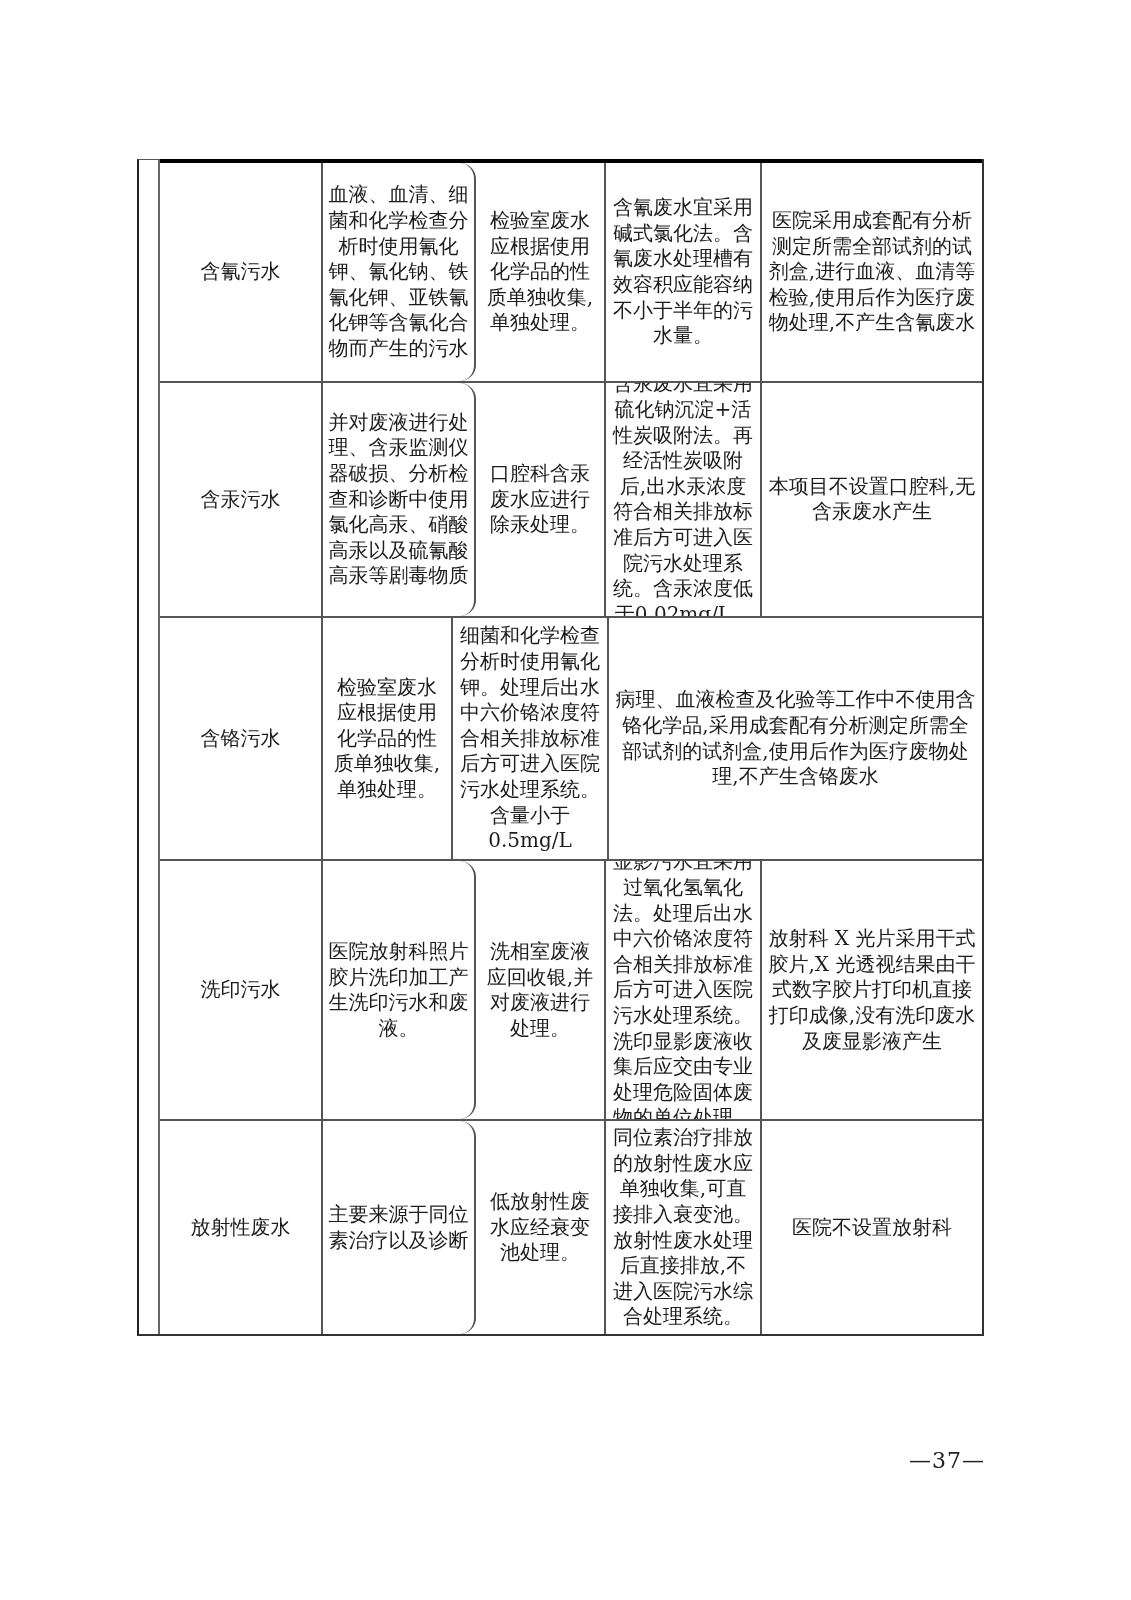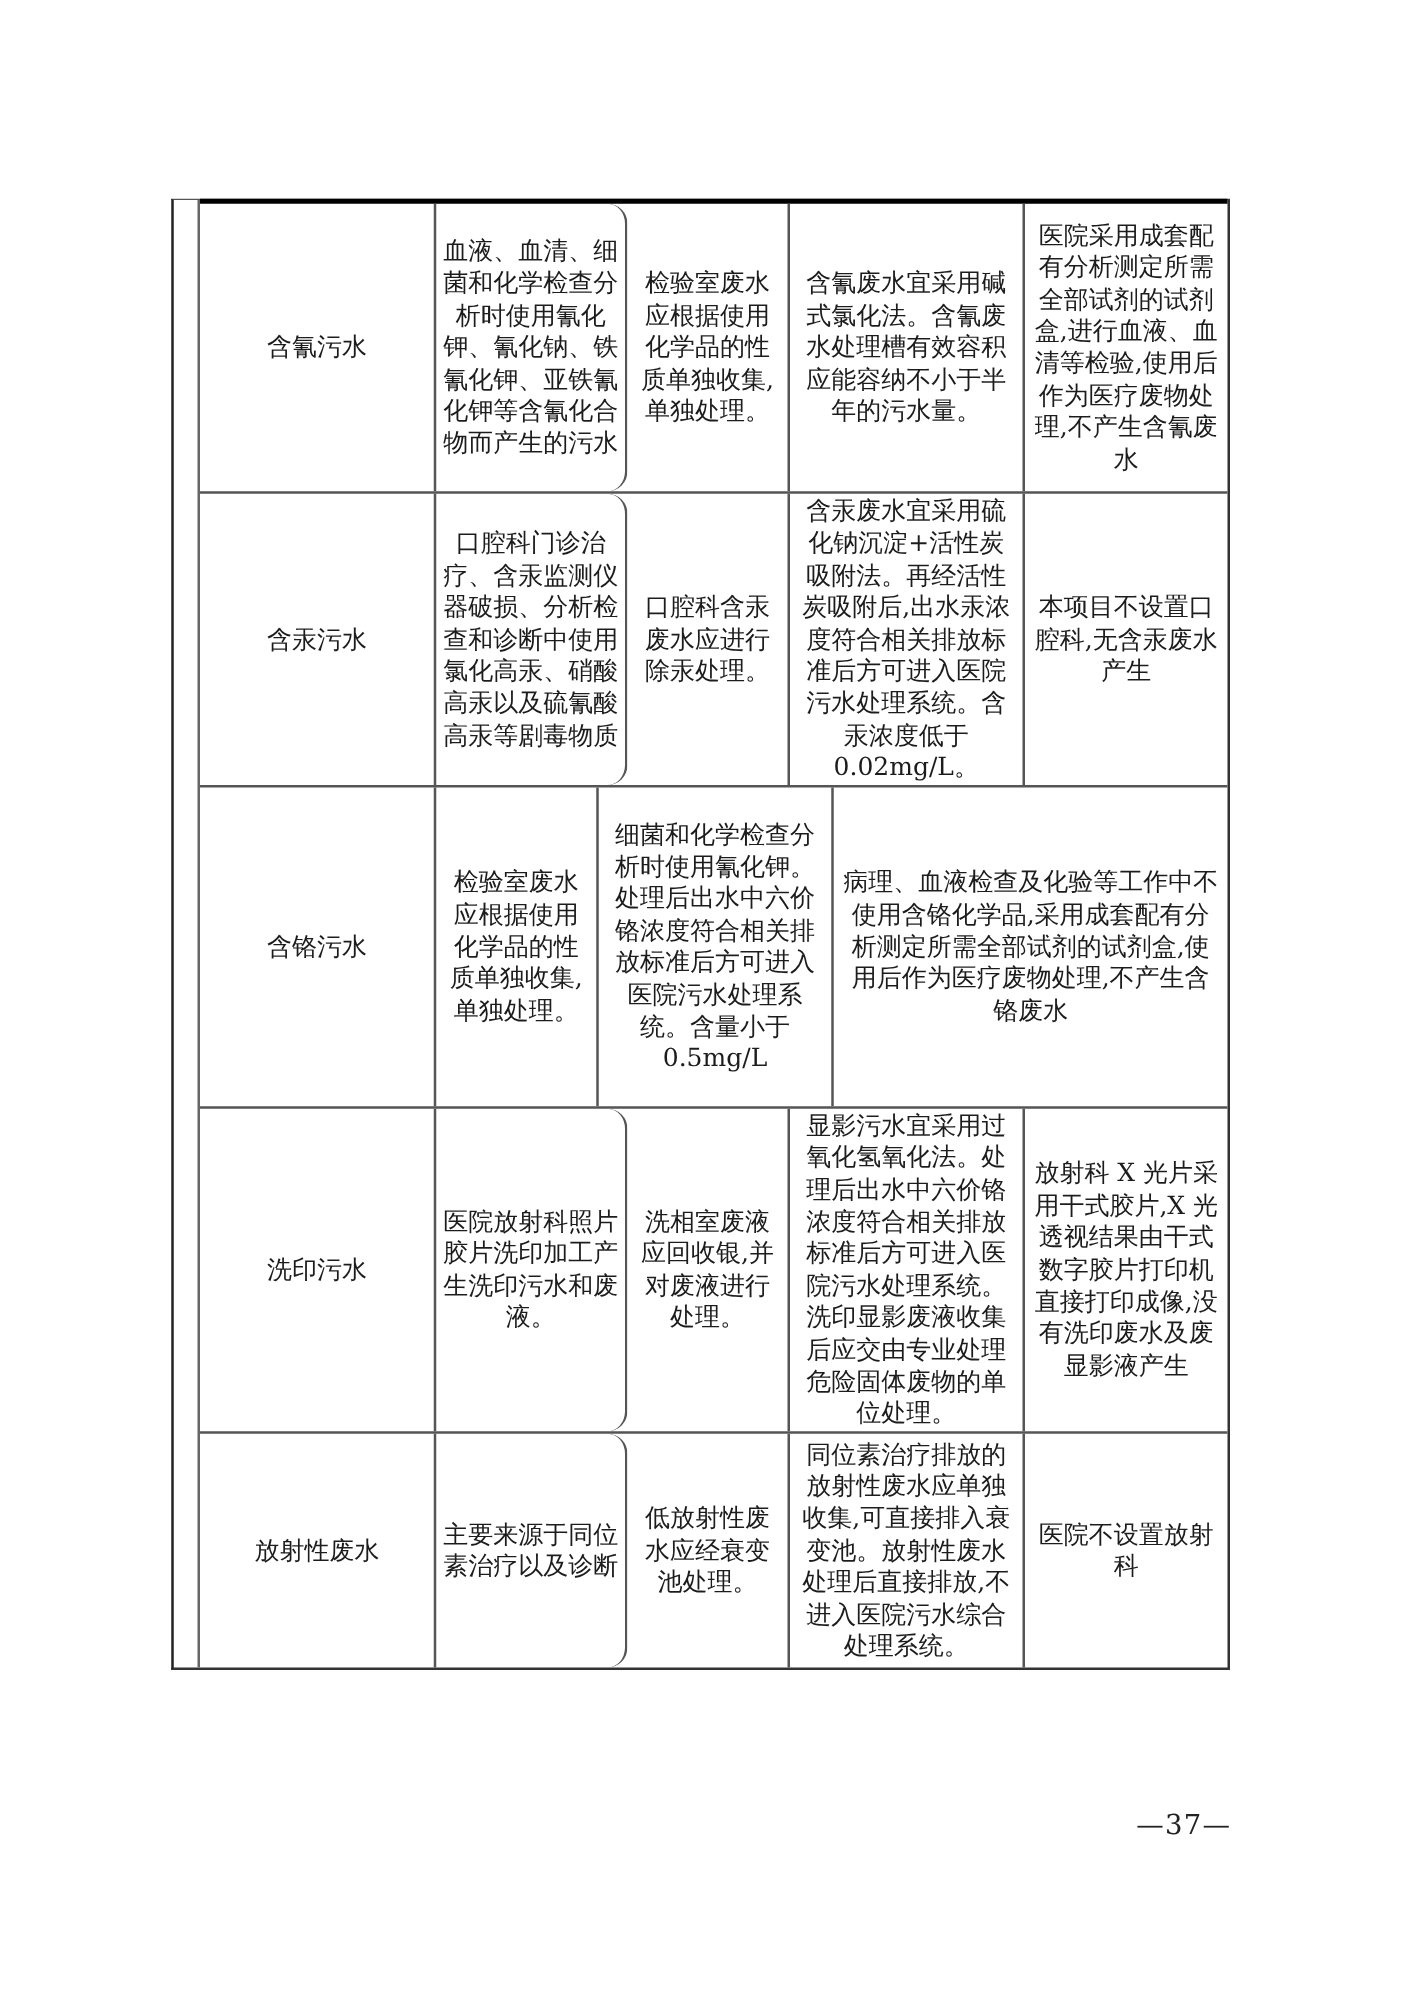--- a/index.html
+++ b/index.html
@@ -57,24 +57,24 @@
     border-right: 2px solid #555;
     display: flex;
     align-items: center;
     justify-content: center;
     text-align: center;
     padding: 4px 5px;
     font-size: 20px;
     line-height: 1.28;
     overflow: hidden;
   }
-  .c-category   { flex: none; width: 189px; }
+  .c-category   { flex: none; width: 163px; }
   .c-source     { flex: none; width: 153px; border-radius: 16px; }
   .c-collection { flex: none; width: 130px; }
-  .c-treatment  { flex: none; width: 188px; }
+  .c-treatment  { flex: none; width: 156px; }
   .c-project    { flex: 1; border-right: none; }
   .page-num {
     position: absolute;
     left: 877px;
     top: 1448px;
     width: 140px;
     text-align: center;
     font-size: 22px;
     color: #222;
     letter-spacing: 1px;
@@ -90,21 +90,21 @@
     <div class="t-row">
       <div class="t-cell c-category">含氰污水</div>
       <div class="t-cell c-source">血液、血清、细菌和化学检查分析时使用氰化钾、氰化钠、铁氰化钾、亚铁氰化钾等含氰化合物而产生的污水</div>
       <div class="t-cell c-collection">检验室废水应根据使用化学品的性质单独收集,单独处理。</div>
       <div class="t-cell c-treatment">含氰废水宜采用碱式氯化法。含氰废水处理槽有效容积应能容纳不小于半年的污水量。</div>
       <div class="t-cell c-project">医院采用成套配有分析测定所需全部试剂的试剂盒,进行血液、血清等检验,使用后作为医疗废物处理,不产生含氰废水</div>
     </div>
 
     <div class="t-row">
       <div class="t-cell c-category">含汞污水</div>
-      <div class="t-cell c-source">口腔科门诊治疗、含汞监测仪器破损、分析检查和诊断中使用氯化高汞、硝酸高汞以及硫氰酸高汞等剧毒物质</div>
+      <div class="t-cell c-source">并对废液进行处理、含汞监测仪器破损、分析检查和诊断中使用氯化高汞、硝酸高汞以及硫氰酸高汞等剧毒物质</div>
       <div class="t-cell c-collection">口腔科含汞废水应进行除汞处理。</div>
       <div class="t-cell c-treatment">含汞废水宜采用硫化钠沉淀+活性炭吸附法。再经活性炭吸附后,出水汞浓度符合相关排放标准后方可进入医院污水处理系统。含汞浓度低于0.02mg/L。</div>
       <div class="t-cell c-project">本项目不设置口腔科,无含汞废水产生</div>
     </div>
 
     <div class="t-row">
       <div class="t-cell c-category">含铬污水</div>
       <div class="t-cell c-collection">检验室废水应根据使用化学品的性质单独收集,单独处理。</div>
       <div class="t-cell c-treatment">细菌和化学检查分析时使用氰化钾。处理后出水中六价铬浓度符合相关排放标准后方可进入医院污水处理系统。含量小于 0.5mg/L</div>
       <div class="t-cell c-project">病理、血液检查及化验等工作中不使用含铬化学品,采用成套配有分析测定所需全部试剂的试剂盒,使用后作为医疗废物处理,不产生含铬废水</div>

